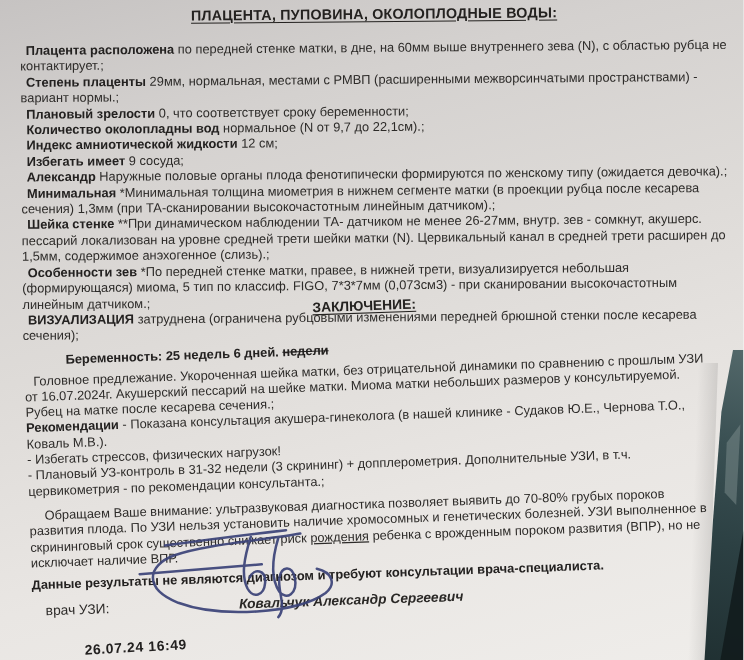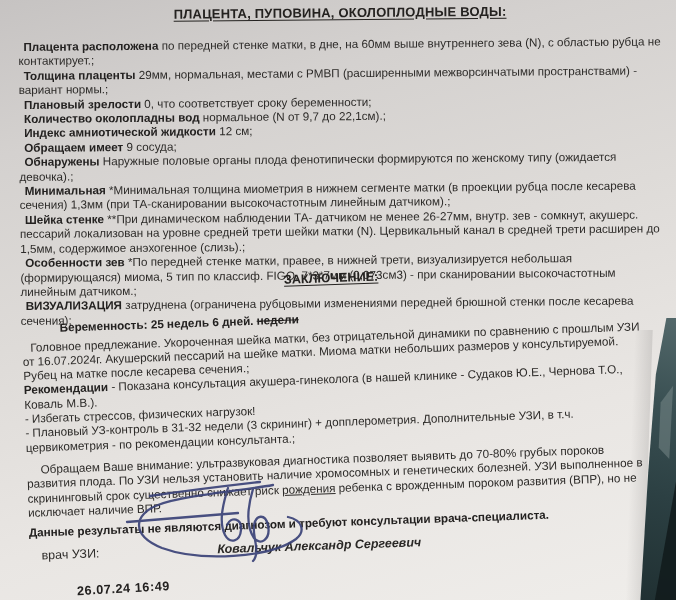--- a/index.html
+++ b/index.html
@@ -39,26 +39,26 @@
     background:linear-gradient(90deg,rgba(0,0,0,0),rgba(0,0,0,.10));transform:skewX(-2deg);}
   .signature-svg{position:absolute;left:110px;top:465px;width:440px;height:110px;pointer-events:none;}
 </style>
 </head>
 <body>
 
 <div class="report">
   <div class="title">ПЛАЦЕНТА, ПУПОВИНА, ОКОЛОПЛОДНЫЕ ВОДЫ:</div>
   <div class="items">
     <div class="item"><span class="b">Плацента расположена</span><span> по передней стенке матки, в дне, на 60мм выше внутреннего зева (N), с областью рубца не контактирует.;</span></div>
-    <div class="item"><span class="b">Толщина плаценты</span><span> 29мм, нормальная, местами с РМВП (расширенными межворсинчатыми пространствами) - вариант нормы.;</span></div>
+    <div class="item"><span class="b">Степень плаценты</span><span> 29мм, нормальная, местами с РМВП (расширенными межворсинчатыми пространствами) - вариант нормы.;</span></div>
     <div class="item"><span class="b">Плановый зрелости</span><span> 0, что соответствует сроку беременности;</span></div>
     <div class="item"><span class="b">Количество околопладны вод</span><span> нормальное (N от 9,7 до 22,1см).;</span></div>
     <div class="item"><span class="b">Индекс амниотической жидкости</span><span> 12 см;</span></div>
-    <div class="item"><span class="b">Обращаем имеет</span><span> 9 сосуда;</span></div>
-    <div class="item"><span class="b">Обнаружены</span><span> Наружные половые органы плода фенотипически формируются по женскому типу (ожидается девочка).;</span></div>
+    <div class="item"><span class="b">Избегать имеет</span><span> 9 сосуда;</span></div>
+    <div class="item"><span class="b">Александр</span><span> Наружные половые органы плода фенотипически формируются по женскому типу (ожидается девочка).;</span></div>
     <div class="item"><span class="b">Минимальная</span><span> *Минимальная толщина миометрия в нижнем сегменте матки (в проекции рубца после кесарева сечения) 1,3мм (при ТА-сканировании высокочастотным линейным датчиком).;</span></div>
     <div class="item"><span class="b">Шейка стенке</span><span> **При динамическом наблюдении ТА- датчиком не менее 26-27мм, внутр. зев - сомкнут, акушерс. пессарий локализован на уровне средней трети шейки матки (N). Цервикальный канал в средней трети расширен до 1,5мм, содержимое анэхогенное (слизь).;</span></div>
     <div class="item"><span class="b">Особенности зев</span><span> *По передней стенке матки, правее, в нижней трети, визуализируется небольшая (формирующаяся) миома, 5 тип по классиф. FIGO, 7*3*7мм (0,073см3) - при сканировании высокочастотным линейным датчиком.;</span></div>
     <div class="item"><span class="b">ВИЗУАЛИЗАЦИЯ</span><span> затруднена (ограничена рубцовыми изменениями передней брюшной стенки после кесарева сечения);</span></div>
   </div>
 </div>
 
 <div class="conclusion">
   <div class="concl-heading">ЗАКЛЮЧЕНИЕ:</div>
   <div class="pregnancy"><span>Беременность: 25 недель 6 дней. </span><span class="strike">недели</span></div>

